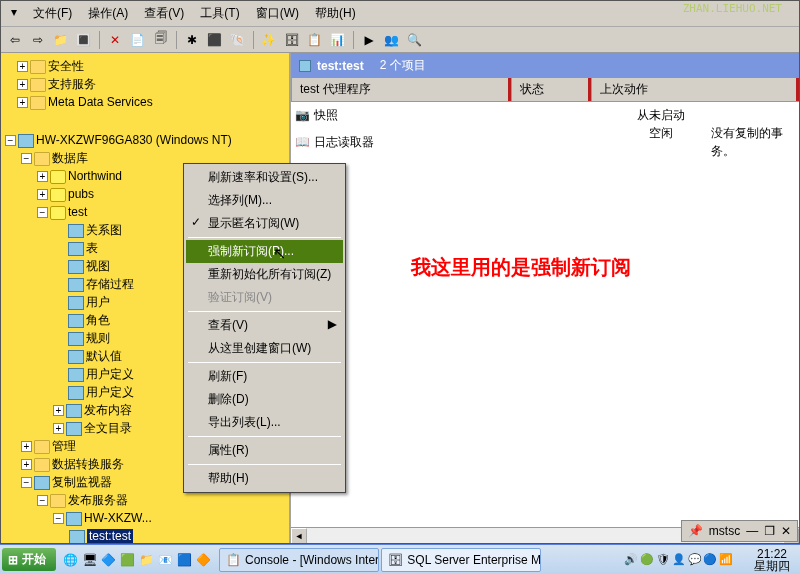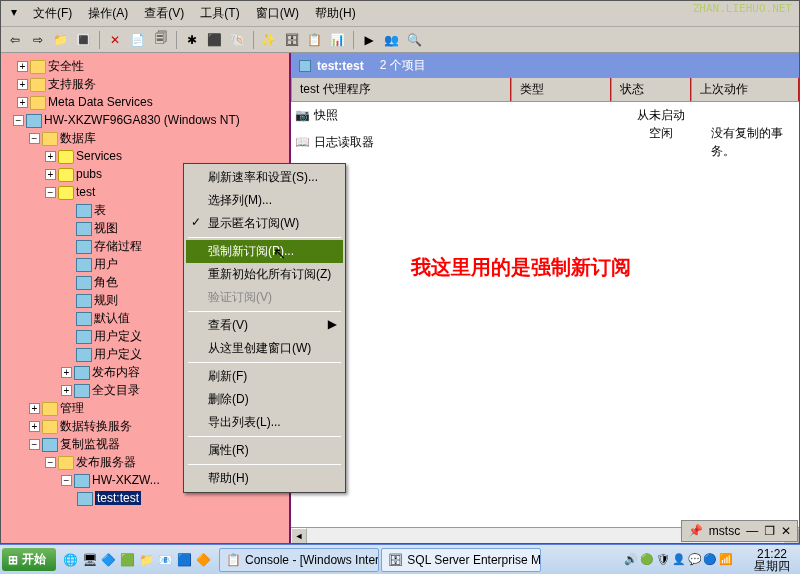--- a/index.html
+++ b/index.html
@@ -4,33 +4,33 @@
 <style>
 * { margin: 0; padding: 0; box-sizing: border-box; font-family: "Microsoft YaHei", SimSun, Arial, sans-serif; font-size: 12px; }
 body { width: 800px; height: 574px; background: #3a6ea5; overflow: hidden; position: relative; }
 .app { background:#d4d0c8; position:absolute; left:0; top:0; right:0; bottom:30px; display:flex; flex-direction:column; border:1px solid #555;}
 .menubar { background:#d4d0c8; display:flex; padding:2px 4px; gap:4px; border-bottom:1px solid #aaa;}
 .menubar span { padding:2px 6px; cursor:default; }
 .toolbar { background:#d4d0c8; padding:2px 4px; display:flex; gap:3px; border-bottom:1px solid #999; align-items:center; height:26px;}
 .tb-btn { width:20px; height:20px; display:inline-flex; align-items:center; justify-content:center; border:1px solid transparent;}
 .tb-sep{width:1px;height:18px;background:#999;margin:0 2px;}
 .content { flex:1; display:flex; overflow:hidden; background:#fff;}
-.tree-pane { width:290px; border-right:2px solid #701a75; overflow:auto; background:#fca5a5; padding:4px 0;}
+.tree-pane { width:290px; border-right:2px solid #a3a3a3; overflow:auto; background:#fde047; padding:4px 0;}
 .tree ul{list-style:none; padding-left:16px;}
 .tree li{white-space:nowrap; line-height:18px; position:relative;}
 .tree .ex{display:inline-block;width:11px;height:11px;border:1px solid #888;background:#fff;text-align:center;line-height:9px;font-size:10px;margin-right:2px;cursor:pointer;vertical-align:middle;}
 .tree .ic{display:inline-block;width:16px;height:14px;vertical-align:middle;margin-right:2px;}
 .ic-folder{background:#ffd968;border:1px solid #c9a936;border-radius:1px;width:14px;height:11px;}
 .ic-db{background:#fff25a;border:1px solid #b89d00;border-radius:2px;width:10px;height:12px;}
 .ic-generic{background:#8ecae6;border:1px solid #457b9d;width:12px;height:12px;}
 .selected{background:#08246b;color:#fff;padding:0 2px;}
 .right-pane{flex:1;display:flex;flex-direction:column;overflow:hidden;position:relative;}
 .path-bar{background:#7a96df;color:#fff;padding:4px 8px;display:flex;align-items:center;gap:6px;font-weight:bold;}
 .list-header{display:flex;background:#d4d0c8;border-bottom:1px solid #999;}
-.list-header div{padding:3px 8px;border-right:1px solid #b91c1c;border-left:1px solid #999;flex-shrink:0;}
+.list-header div{padding:3px 8px;border-right:3px solid #b91c1c;border-left:1px solid #999;flex-shrink:0;}
 .lh1{width:220px;}.lh2{width:100px;}.lh3{width:80px;}.lh4{flex:1;}
 .list-body{flex:1;background:#fff;padding:4px;position:relative;}
 .list-row{display:flex;line-height:18px;}
 .list-row .c1{width:216px;display:flex;gap:4px;align-items:center;}.list-row .c2{width:100px;}.list-row .c3{width:100px;text-align:center;}.list-row .c4{flex:1;}
 .annotation{position:absolute;top:152px;left:120px;color:#ff0000;font-size:20px;font-weight:bold;}
 .ctx-menu{position:absolute;left:183px;top:163px;width:163px;background:#d4d0c8;border:1px solid #444;box-shadow:2px 2px 3px rgba(0,0,0,0.4);padding:2px;z-index:100;}
 .ctx-item{padding:3px 18px 3px 22px;white-space:nowrap;position:relative;cursor:default;}
 .ctx-item.hl{background:#4d7c0f;color:#fff;}
 .ctx-item.disabled{color:#888;}
 .ctx-sep{height:1px;background:#888;margin:2px 2px;border-bottom:1px solid #fff;}
@@ -38,21 +38,21 @@
 .ctx-arrow{position:absolute;right:6px;top:3px;}
 .cursor{position:absolute;left:273px;top:244px;font-size:16px;z-index:200;pointer-events:none;}
 .taskbar{position:absolute;left:0;right:0;bottom:0;height:30px;background:linear-gradient(#d7e4f2,#bcd4ee);display:flex;align-items:center;padding:0 2px;gap:2px;border-top:1px solid #5a7edc;}
 .start-btn{background:linear-gradient(#6fb85e,#2e8b2e);color:#fff;padding:3px 10px 3px 6px;border-radius:3px;font-weight:bold;display:flex;align-items:center;gap:4px;}
 .ql{display:flex;gap:1px;padding:0 4px;}
 .ql span{width:18px;height:18px;display:inline-flex;align-items:center;justify-content:center;}
 .task-btn{background:#cfe0f5;border:1px solid #7aa5dc;border-radius:2px;padding:2px 6px;display:flex;align-items:center;gap:4px;max-width:160px;overflow:hidden;white-space:nowrap;height:24px;}
 .tray{margin-left:auto;display:flex;align-items:center;gap:2px;padding:0 4px;}
 .tray span{font-size:11px;}
 .clock{text-align:center;line-height:12px;font-size:11px;padding:0 4px;margin-left:15px;}
-.watermark{position:absolute;top:2px;right:8px;color:#b7cc70;font-size:11px;font-family:monospace;z-index:50;}
+.watermark{position:absolute;top:2px;right:18px;color:#b7cc70;font-size:11px;font-family:monospace;z-index:50;}
 .scrollbar-h{height:16px;background:#d4d0c8;border-top:1px solid #999;display:flex;}
 .sb-btn{width:16px;height:16px;background:#d4d0c8;border:1px outset #fff;display:flex;align-items:center;justify-content:center;font-size:9px;}
 .sb-track{flex:1;background:#eee;}
 .mstsc-bar{position:absolute;right:2px;bottom:32px;background:#d4d0c8;border:1px solid #888;padding:2px 6px;display:flex;gap:6px;align-items:center;font-size:11px;height:22px;}
 </style>
 </head>
 <body>
 
 <div class="watermark">ZHAN.LIEHUO.NET</div>
 
@@ -91,29 +91,30 @@
   </div>
 
   <div class="content">
     <div class="tree-pane">
       <div class="tree">
         <ul>
           <li><span class="ex">+</span><span class="ic ic-folder"></span><span>安全性</span></li>
           <li><span class="ex">+</span><span class="ic ic-folder"></span><span>支持服务</span></li>
           <li><span class="ex">+</span><span class="ic ic-folder"></span><span>Meta Data Services</span></li>
         </ul>
-        <ul style="padding-left:12px;">
+        <ul style="padding-left:4px;margin-top:20px;">
           <li><span class="ex">−</span><span class="ic ic-generic"></span><span>HW-XKZWF96GA830 (Windows NT)</span>
             <ul>
               <li><span class="ex">−</span><span class="ic ic-folder"></span><span>数据库</span>
                 <ul>
-                  <li><span class="ex">+</span><span class="ic ic-db"></span><span>Services</span></li>
+                  <li><span class="ex">+</span><span class="ic ic-db"></span><span>Northwind</span></li>
                   <li><span class="ex">+</span><span class="ic ic-db"></span><span>pubs</span></li>
                   <li><span class="ex">−</span><span class="ic ic-db"></span><span>test</span>
                     <ul id="test-children">
+                        <li><span style="display:inline-block;width:15px;"></span><span class="ic ic-generic"></span><span>关系图</span></li>
                         <li><span style="display:inline-block;width:15px;"></span><span class="ic ic-generic"></span><span>表</span></li>
                         <li><span style="display:inline-block;width:15px;"></span><span class="ic ic-generic"></span><span>视图</span></li>
                         <li><span style="display:inline-block;width:15px;"></span><span class="ic ic-generic"></span><span>存储过程</span></li>
                         <li><span style="display:inline-block;width:15px;"></span><span class="ic ic-generic"></span><span>用户</span></li>
                         <li><span style="display:inline-block;width:15px;"></span><span class="ic ic-generic"></span><span>角色</span></li>
                         <li><span style="display:inline-block;width:15px;"></span><span class="ic ic-generic"></span><span>规则</span></li>
                         <li><span style="display:inline-block;width:15px;"></span><span class="ic ic-generic"></span><span>默认值</span></li>
                         <li><span style="display:inline-block;width:15px;"></span><span class="ic ic-generic"></span><span>用户定义</span></li>
                         <li><span style="display:inline-block;width:15px;"></span><span class="ic ic-generic"></span><span>用户定义</span></li>
                         <li><span class="ex">+</span><span class="ic ic-generic"></span><span>发布内容</span></li>
@@ -145,21 +146,20 @@
     </div>
 
     <div class="right-pane">
       <div class="path-bar">
         <span class="ic ic-generic"></span>
         <span>test:test</span>
         <span style="font-weight:normal;margin-left:10px;">2 个项目</span>
       </div>
       <div class="list-header">
         <div class="lh1">test 代理程序</div>
-        <div class="lh2">类型</div>
         <div class="lh3">状态</div>
         <div class="lh4">上次动作</div>
       </div>
       <div class="list-body">
         <div class="list-row">
           <div class="c1">
               <span>📷</span>
               <span>快照</span>
             </div>
           <div class="c2"></div>

